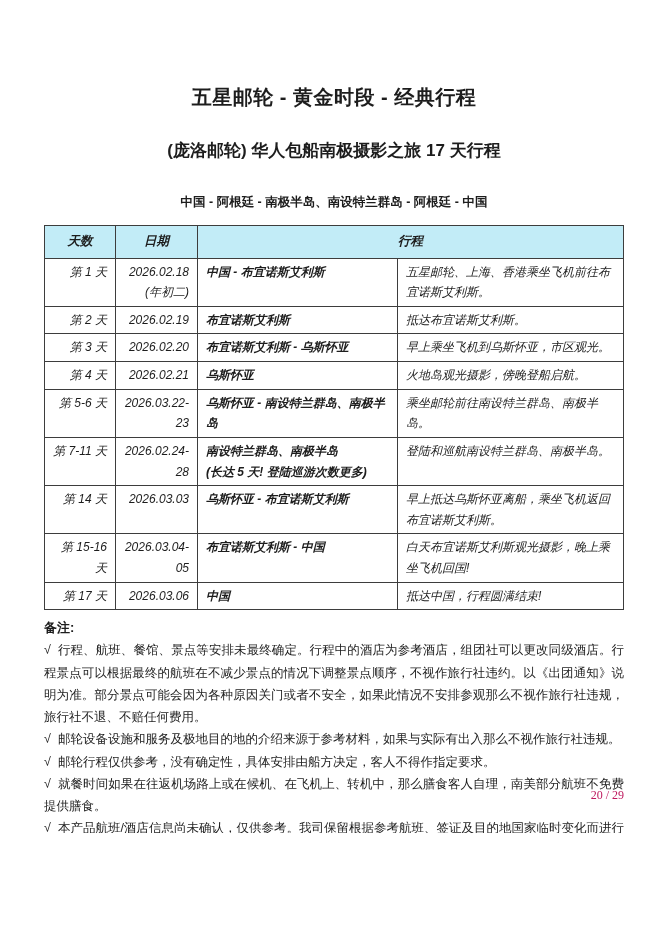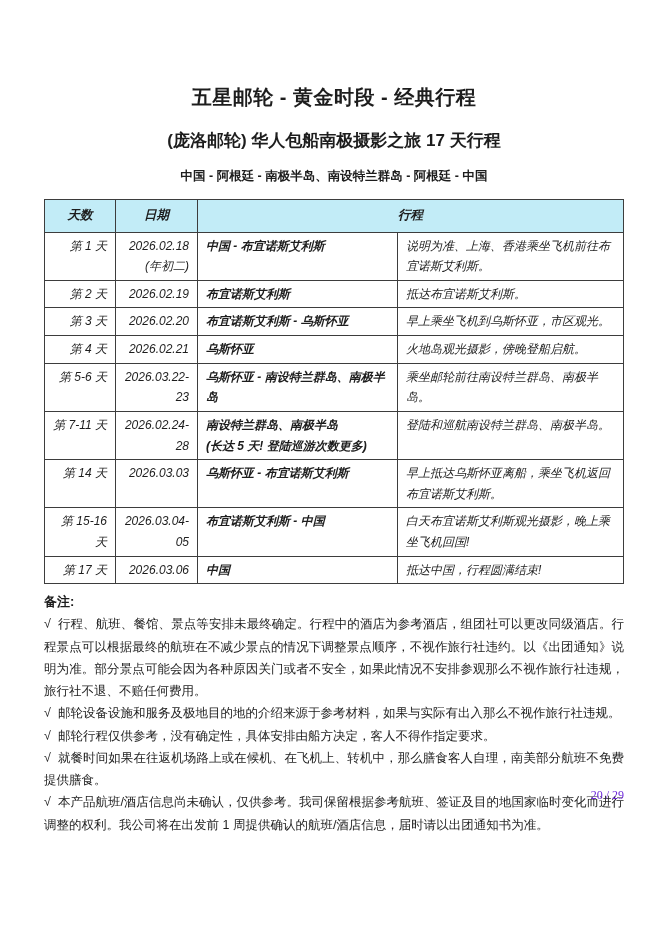--- a/index.html
+++ b/index.html
@@ -3,22 +3,22 @@
 <meta charset="utf-8">
 <style>
   * { margin:0; padding:0; box-sizing:border-box; }
   html, body { background:#ffffff; }
   body { width:668px; height:945px; font-family:"Liberation Sans", sans-serif; }
   .page {
     position:relative; width:668px; height:833px; overflow:hidden;
     padding:84px 44px 0 44px; background:#ffffff; color:#1d1d1d;
   }
   .doc-title   { text-align:center; font-size:20px;  font-weight:bold; letter-spacing:.5px; }
-  .doc-subtitle{ text-align:center; font-size:17px;  font-weight:bold; margin-top:18px; }
-  .route-summary{ text-align:center; font-size:12.5px; font-weight:bold; margin-top:16px; }
+  .doc-subtitle{ text-align:center; font-size:17px;  font-weight:bold; margin-top:28px; }
+  .route-summary{ text-align:center; font-size:12.5px; font-weight:bold; margin-top:32px; }
 
   table.itinerary {
     width:100%; border-collapse:collapse; table-layout:fixed;
     margin-top:14px; font-size:12px;font-style:italic;
   }
   table.itinerary th, table.itinerary td {
     border:1px solid var(--table-border, #3d3d3d);
     padding:3px 8px; line-height:1.72; vertical-align:top;
     word-break:break-all; overflow-wrap:anywhere;
   }
@@ -29,21 +29,21 @@
   td.day, td.date { text-align:right; white-space:pre-line; }
   td.route { font-weight:bold; white-space:pre-line; }
 
   .notes { margin-top:6px; font-size:12.5px; line-height:1.78; }
   .notes-heading { font-weight:bold; font-size:13px; }
   .note-item { text-align:justify; }
   .note-marker { margin-right:7px; }
 
   .page-number {
     position:absolute; right:44px; bottom:30px;
-    font-family:"Liberation Serif", serif; font-size:12px; color:#6d28d9;
+    font-family:"Liberation Serif", serif; font-size:12px; color:#be185d;
   }
 </style>
 </head>
 <body>
 
 <div class="page">
 
   <div class="doc-title">五星邮轮 - 黄金时段 - 经典行程</div>
   <div class="doc-subtitle">(庞洛邮轮) 华人包船南极摄影之旅 17 天行程</div>
   <div class="route-summary">中国 - 阿根廷 - 南极半岛、南设特兰群岛 - 阿根廷 - 中国</div>
@@ -61,21 +61,21 @@
         <th>日期</th>
         <th colspan="2">行程</th>
       </tr>
     </thead>
     <tbody>
       <tr>
         <td class="day">第 1 天</td>
         <td class="date">2026.02.18
 (年初二)</td>
         <td class="route">中国 - 布宜诺斯艾利斯</td>
-        <td class="desc">说明为准、上海、香港乘坐飞机前往布宜诺斯艾利斯。</td>
+        <td class="desc">五星邮轮、上海、香港乘坐飞机前往布宜诺斯艾利斯。</td>
       </tr>
         <tr>
         <td class="day">第 2 天</td>
         <td class="date">2026.02.19</td>
         <td class="route">布宜诺斯艾利斯</td>
         <td class="desc">抵达布宜诺斯艾利斯。</td>
       </tr>
         <tr>
         <td class="day">第 3 天</td>
         <td class="date">2026.02.20</td>

